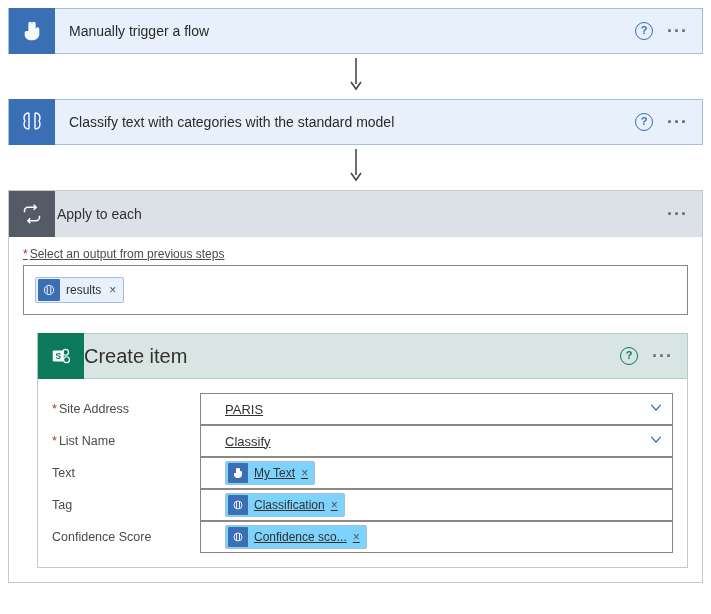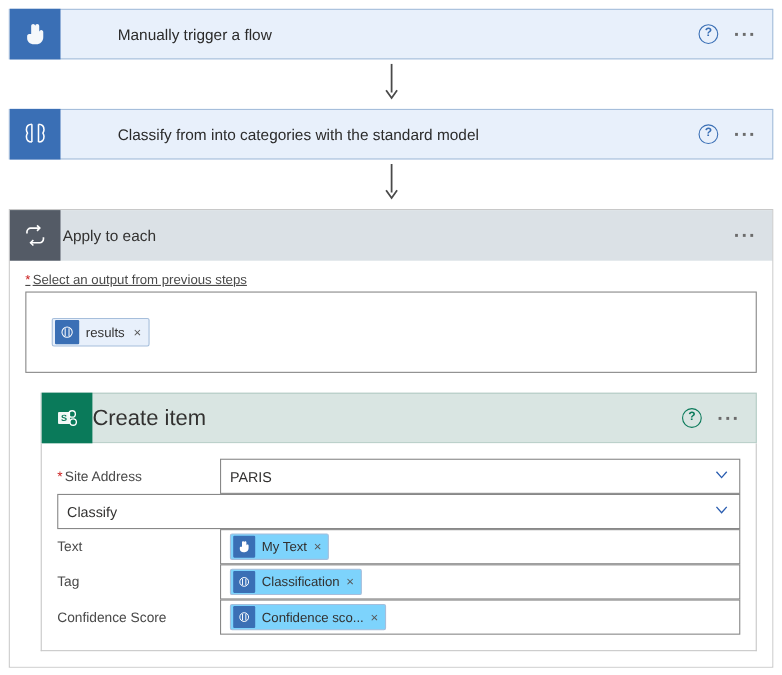--- a/index.html
+++ b/index.html
@@ -12,21 +12,20 @@
     background: #fff;
     width: 711px;
   }
   .card {
     border: 1px solid #a6bedb;
     background: #e8f0fb;
     display: flex;
     align-items: center;
     height: 46px;
     position: relative;
-    gap: 38px;
   }
   .card .icon-box {
     width: 46px;
     height: 46px;
     background: #3a6fb5;
     display: flex;
     align-items: center;
     justify-content: center;
     flex-shrink: 0;
   }
@@ -96,21 +95,21 @@
   }
   .label-row {
     font-size: 12px;
     color: #4a4a4a;
     margin-bottom: 4px;
     text-decoration: underline;
   }
   .req { color: #c22; margin-right:2px; }
   .output-box {
     border: 1px solid #888;
-    padding: 23px;
+    padding: 11px;
   }
   .token {
     display: inline-flex;
     align-items: center;
     background: #e8f0fb;
     border: 1px solid #a6bedb;
     border-radius: 2px;
     height: 26px;
     font-size: 12px;
     color: #323130;
@@ -157,23 +156,24 @@
     font-size:12.5px;
     color:#4a4a4a;
     flex-shrink:0;
   }
   .pval {
     flex:1;
     border:1px solid #888;
     min-height:32px;
     display:flex;
     align-items:center;
-    padding:3px 8px;
+    padding:3px 24px;
     font-size:13px;
     position:relative;
+    text-decoration:underline;
   }
   .pval.select { padding-right:30px; }
   .chev {
     position:absolute;
     right:8px;
     top:50%;
     transform:translateY(-50%);
   }
   .token-sm {
     display:inline-flex;align-items:center;
@@ -214,21 +214,21 @@
 <div class="card">
   <div class="icon-box">
     <svg width="24" height="24" viewBox="0 0 24 24">
         <g fill="none" stroke="#fff" stroke-width="1.4">
           <path d="M9 3c-3 0-5 2-5 5 0 1 .4 2 1 3-.6 1-1 2-1 3 0 3 2 5 5 5"></path>
           <path d="M15 3c3 0 5 2 5 5 0 1-.4 2-1 3 .6 1 1 2 1 3 0 3-2 5-5 5"></path>
           <path d="M9 3v16M15 3v16"></path>
         </g>
       </svg>
   </div>
-  <div class="title">Classify from into categories with the standard model</div>
+  <div class="title">Classify text with categories with the standard model</div>
   <div class="right">
     <div class="help-circle">?</div>
     <div class="ellipsis">···</div>
   </div>
 </div>
 
 <div class="arrow-down">
   <svg width="20" height="34">
       <line x1="10" y1="0" x2="10" y2="26" stroke="#4a4a4a" stroke-width="1.6"></line>
       <path d="M5 24 L10 31 L15 24" fill="none" stroke="#4a4a4a" stroke-width="1.6"></path>
@@ -296,20 +296,21 @@
             <span>PARIS</span>
             <span class="chev">
               <svg width="16" height="16" viewBox="0 0 24 24">
                   <path d="M5 8l7 8 7-8" fill="none" stroke="#2a5db0" stroke-width="1.8"></path>
                 </svg>
             </span>
           </div>
         </div>
 
         <div class="prow">
+          <div class="plabel"><span class="req">*</span><span>List Name</span></div>
           <div class="pval select">
             <span>Classify</span>
             <span class="chev">
               <svg width="16" height="16" viewBox="0 0 24 24">
                   <path d="M5 8l7 8 7-8" fill="none" stroke="#2a5db0" stroke-width="1.8"></path>
                 </svg>
             </span>
           </div>
         </div>
 

